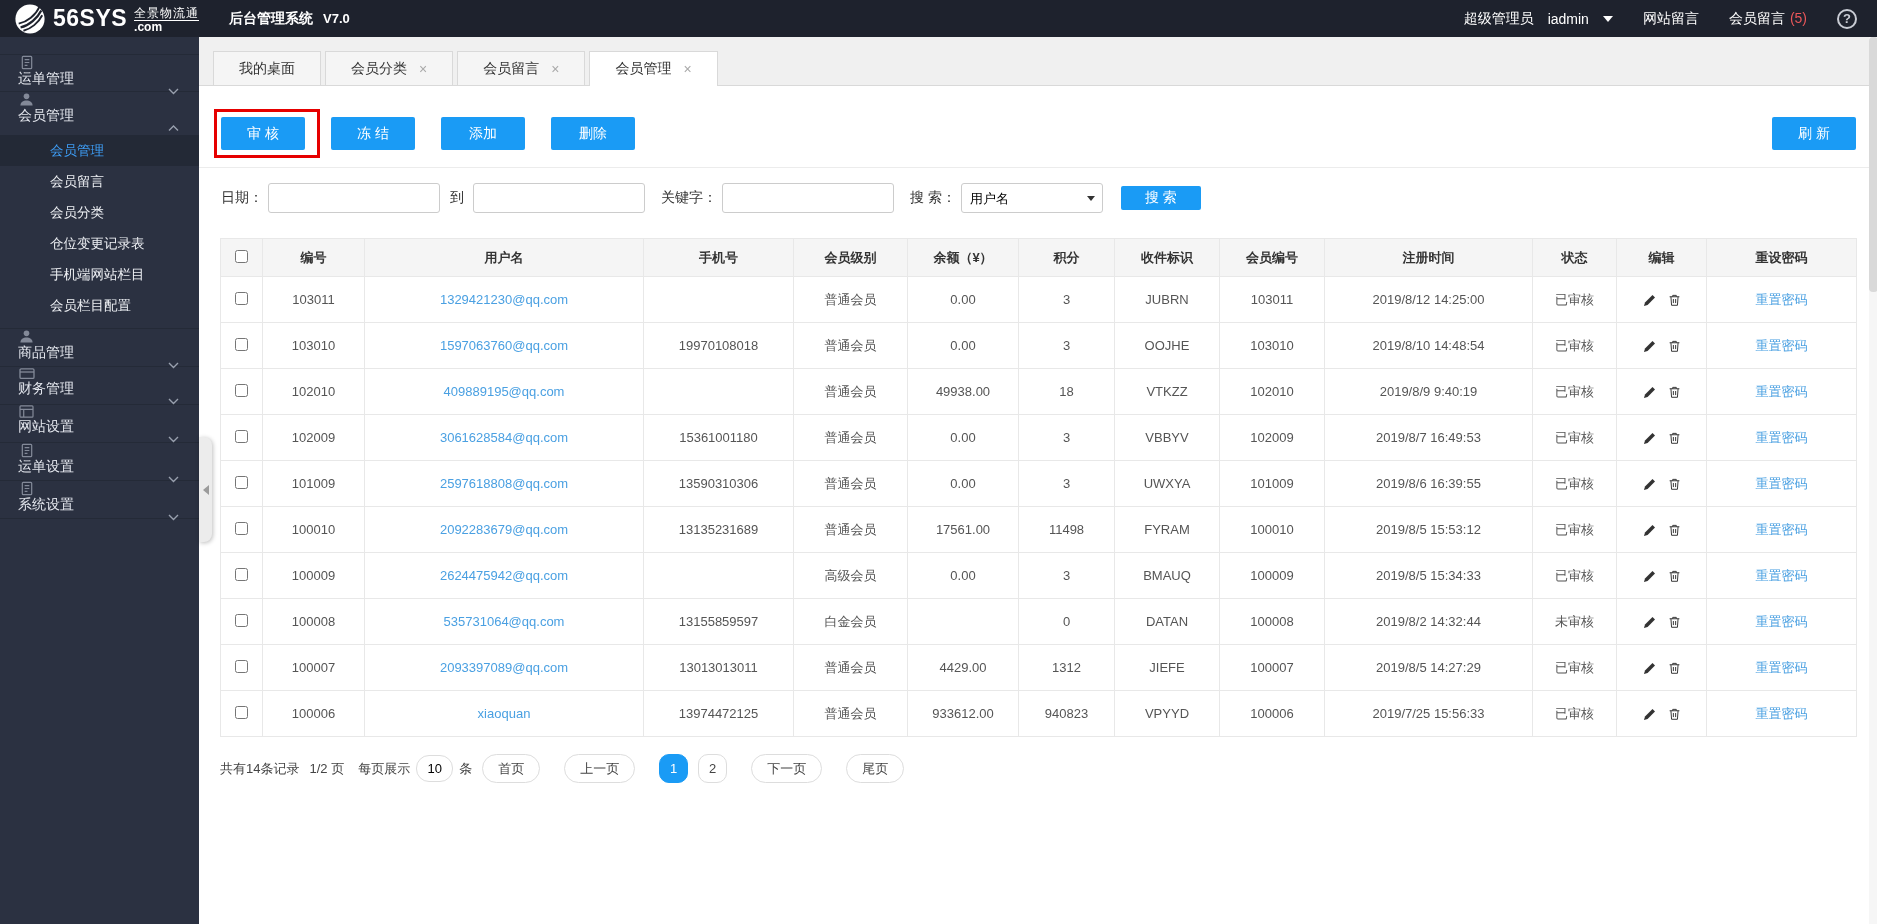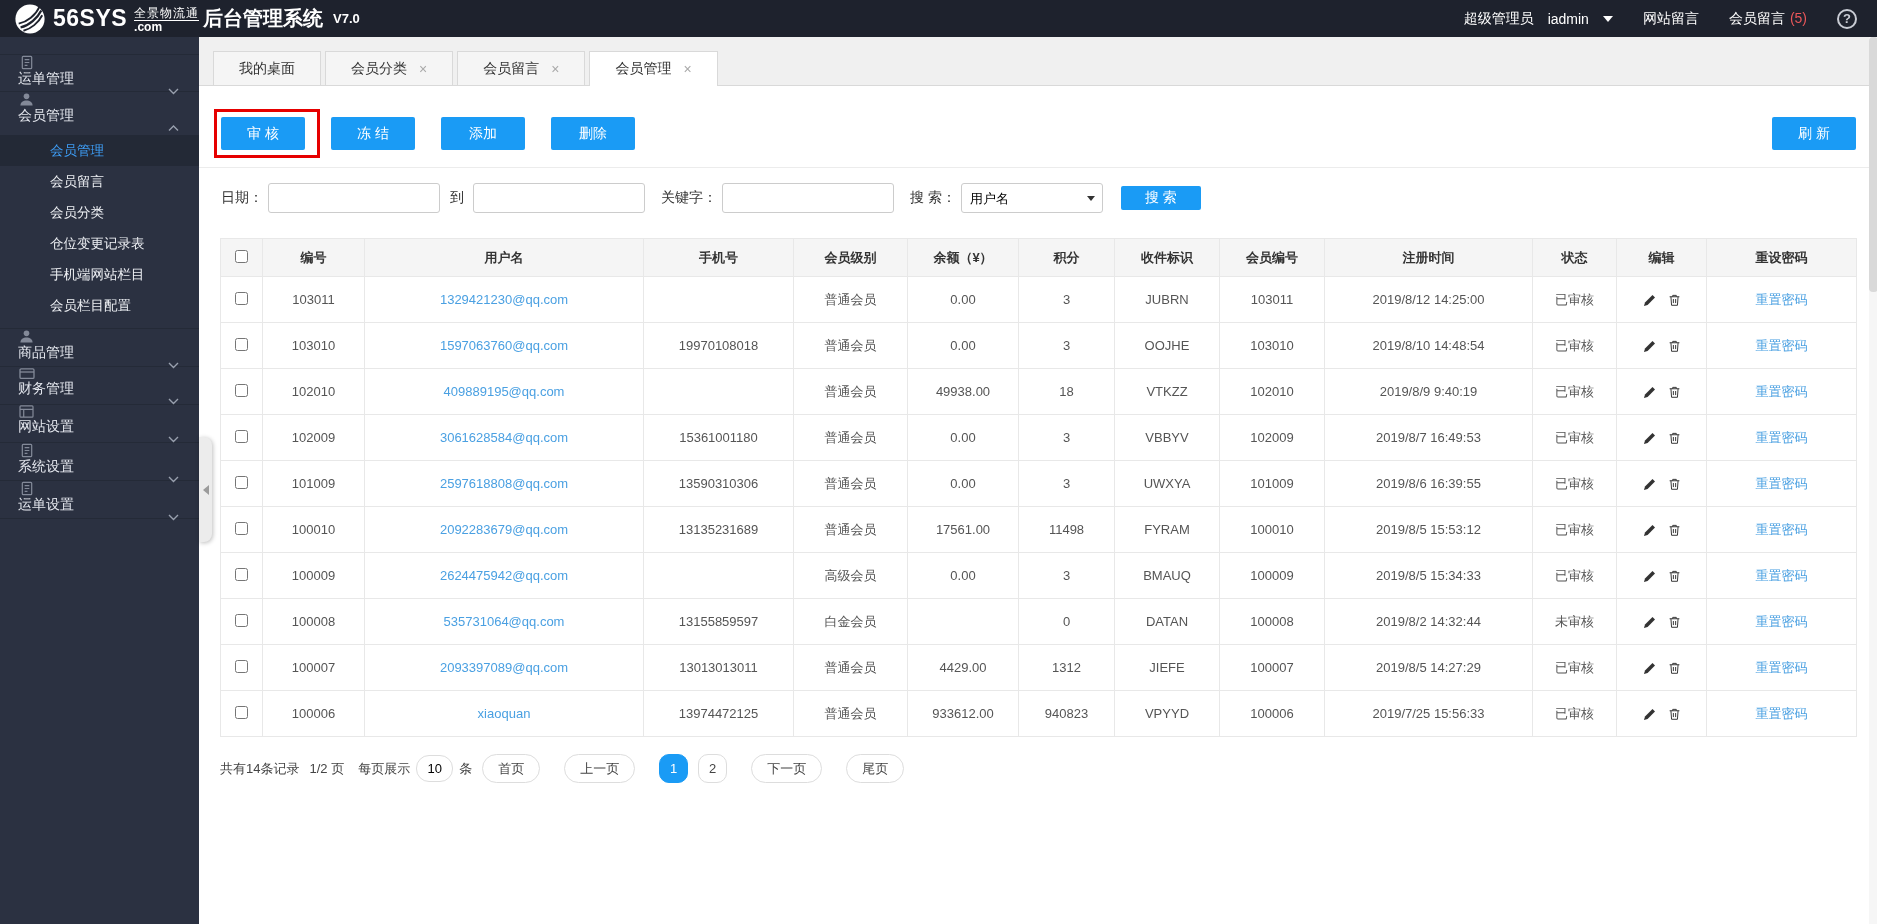--- a/index.html
+++ b/index.html
@@ -8,21 +8,21 @@
     font-family:"Liberation Sans","DejaVu Sans",sans-serif; color:#333;
   }
   
   .topbar { height:37px; background:#1e222d; display:flex; align-items:center;
             color:#fff; padding:0 20px 0 14px; }
   .logo { display:flex; align-items:center; gap:7px; }
   .logo-text { font-size:23px; font-weight:bold; letter-spacing:.5px; }
   .logo-col { display:flex; flex-direction:column; line-height:1; margin-top:3px; }
   .logo-tagline { font-size:12px; border-bottom:1px solid #fff; padding-bottom:1px; letter-spacing:1px;}
   .logo-domain { font-size:12px; font-weight:bold; }
-  .app-title { font-size:20px; font-weight:bold; margin-left:4px; }
+  .app-title { font-size:14px; font-weight:bold; margin-left:30px; }
   .version { font-size:13px; font-weight:bold; margin-left:10px; }
   .topbar-right { margin-left:auto; display:flex; align-items:center; gap:30px; font-size:14px; }
   .user-menu { display:flex; align-items:center; gap:14px; cursor:pointer; }
   .chev-down { width:0; height:0; border:5px solid transparent; border-top:6px solid #fff; margin-top:5px; }
   .count-red { color:#e9575a; margin-left:5px; }
   .help-icon { width:20px; height:20px; border:2px solid #c9ccd4; border-radius:50%;
                display:flex; align-items:center; justify-content:center;
                font-size:13px; font-weight:bold; color:#c9ccd4; cursor:pointer; }
   .nav-link { cursor:pointer; }
 
@@ -216,35 +216,35 @@
           </svg>
         </span>
     </div>
     <div class="side-item">
       <span class="side-icon">
           <svg width="14" height="15" viewBox="0 0 14 16" fill="none" stroke="#99a0ae" stroke-width="1.3">
             <rect x="2" y="1.5" width="10" height="13" rx="1"></rect>
             <path d="M4.5 5h5M4.5 8h5M4.5 11h3"></path>
           </svg>
         </span>
-      <span>系统设置</span>
+      <span>运单设置</span>
       <span class="side-chevron">
           <svg width="11" height="7">
             <polyline points="1,1 5.5,5.5 10,1" stroke="#99a0ae" stroke-width="1.4" fill="none"></polyline>
           </svg>
         </span>
     </div>
     <div class="side-item">
       <span class="side-icon">
           <svg width="14" height="15" viewBox="0 0 14 16" fill="none" stroke="#99a0ae" stroke-width="1.3">
             <rect x="2" y="1.5" width="10" height="13" rx="1"></rect>
             <path d="M4.5 5h5M4.5 8h5M4.5 11h3"></path>
           </svg>
         </span>
-      <span>运单设置</span>
+      <span>系统设置</span>
       <span class="side-chevron">
           <svg width="11" height="7">
             <polyline points="1,1 5.5,5.5 10,1" stroke="#99a0ae" stroke-width="1.4" fill="none"></polyline>
           </svg>
         </span>
     </div>
   </div>
 
   <div class="collapse-handle">
     <span class="tri-left"></span>

